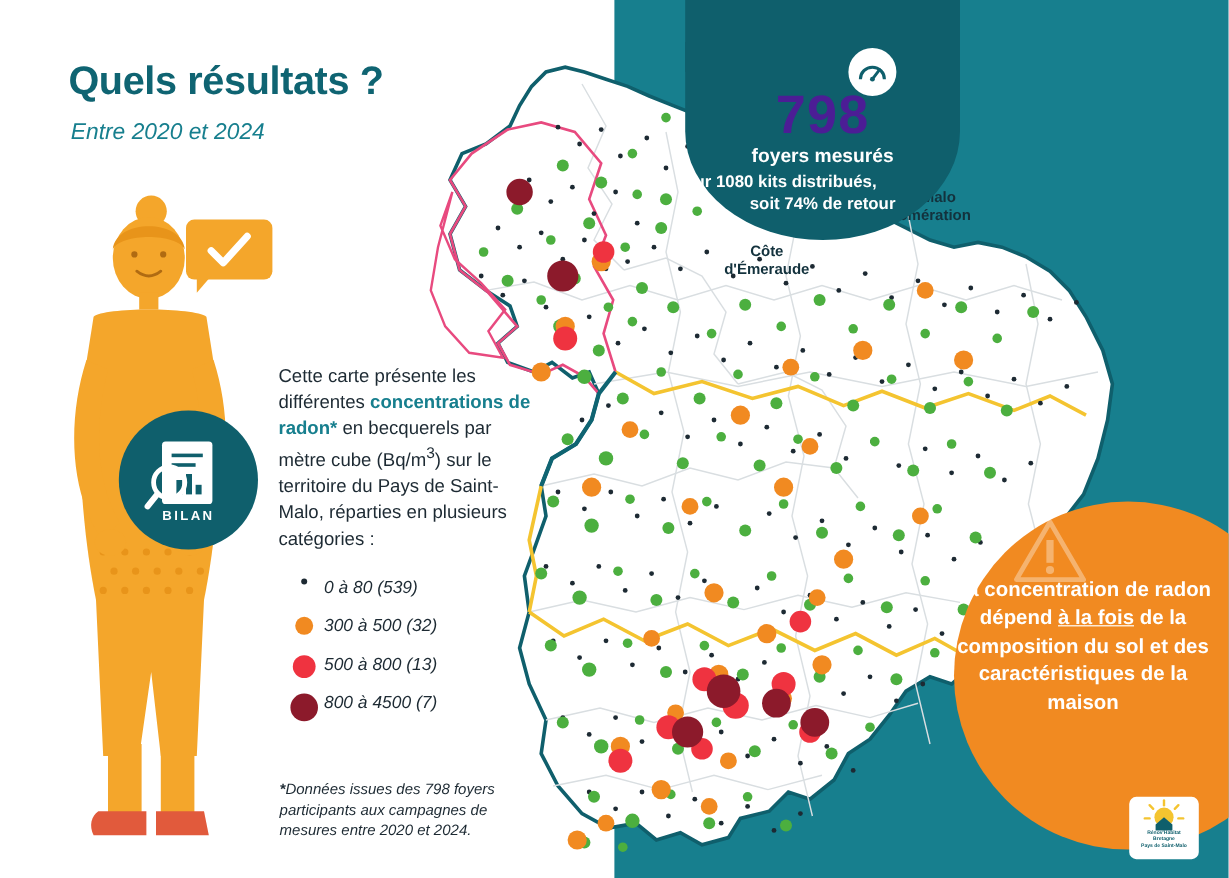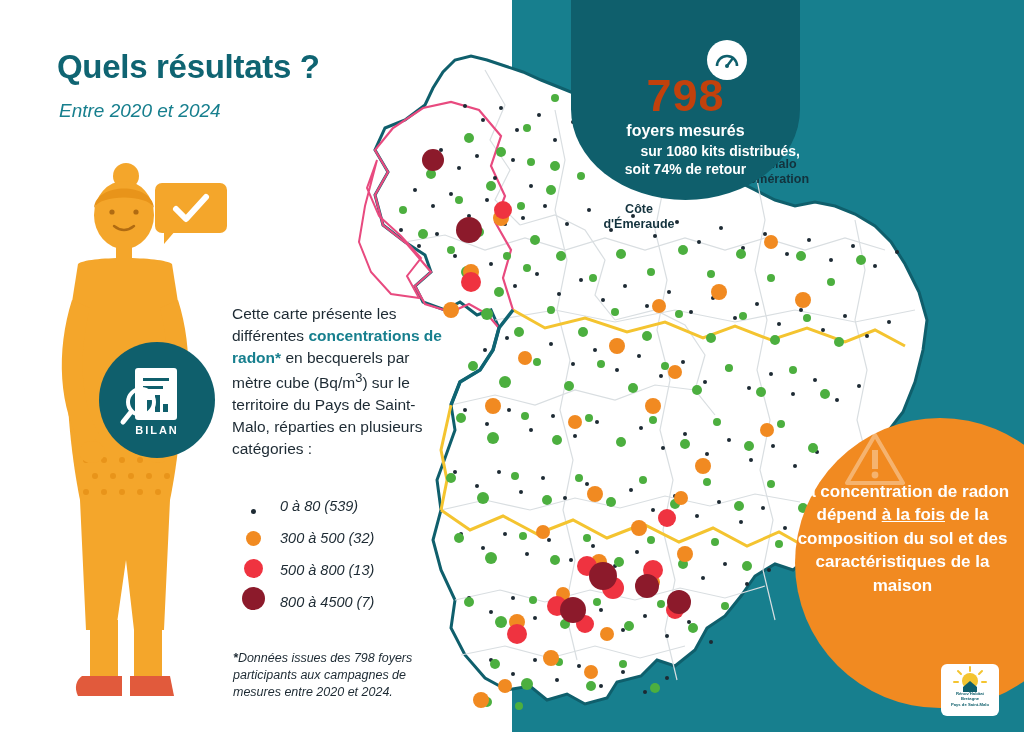--- a/index.html
+++ b/index.html
@@ -63,23 +63,22 @@
   }
 
   
   .legend {
     position: absolute;
     left: 236px; top: 482px;
     width: 220px;
   }
   .legend-row {
     display: flex;
-    align-items: flex-end;
+    align-items: flex-start;
     height: 32px;
-    gap: 10px;
   }
   .legend-dot-wrap {
     width: 34px;
     display: flex;
     justify-content: center;
     align-items: center;
   }
   .legend-dot {
     border-radius: 50%;
     display: block;
@@ -135,37 +134,37 @@
     width: 229px; height: 60px;
     background: #0f5f6c;
   }
   .stat-number {
     position: absolute;
     left: 571px; top: 70px;
     width: 229px;
     text-align: center;
     font-size: 45px;
     font-weight: bold;
-    color: #c2410c;
+    color: #4c1d95;
     letter-spacing: 1px;
   }
   .stat-line1 {
     position: absolute;
     left: 571px; top: 122px;
     width: 229px;
     text-align: center;
     font-size: 16px;
     font-weight: bold;
     color: #ffffff;
   }
   .stat-line2 {
     position: absolute;
     left: 571px; top: 143px;
     width: 229px;
-    text-align: right;
+    text-align: left;
     font-size: 14px;
     font-weight: bold;
     color: #ffffff;
   }
   .stat-line3 {
     position: absolute;
     left: 571px; top: 161px;
     width: 229px;
     text-align: center;
     font-size: 14px;

